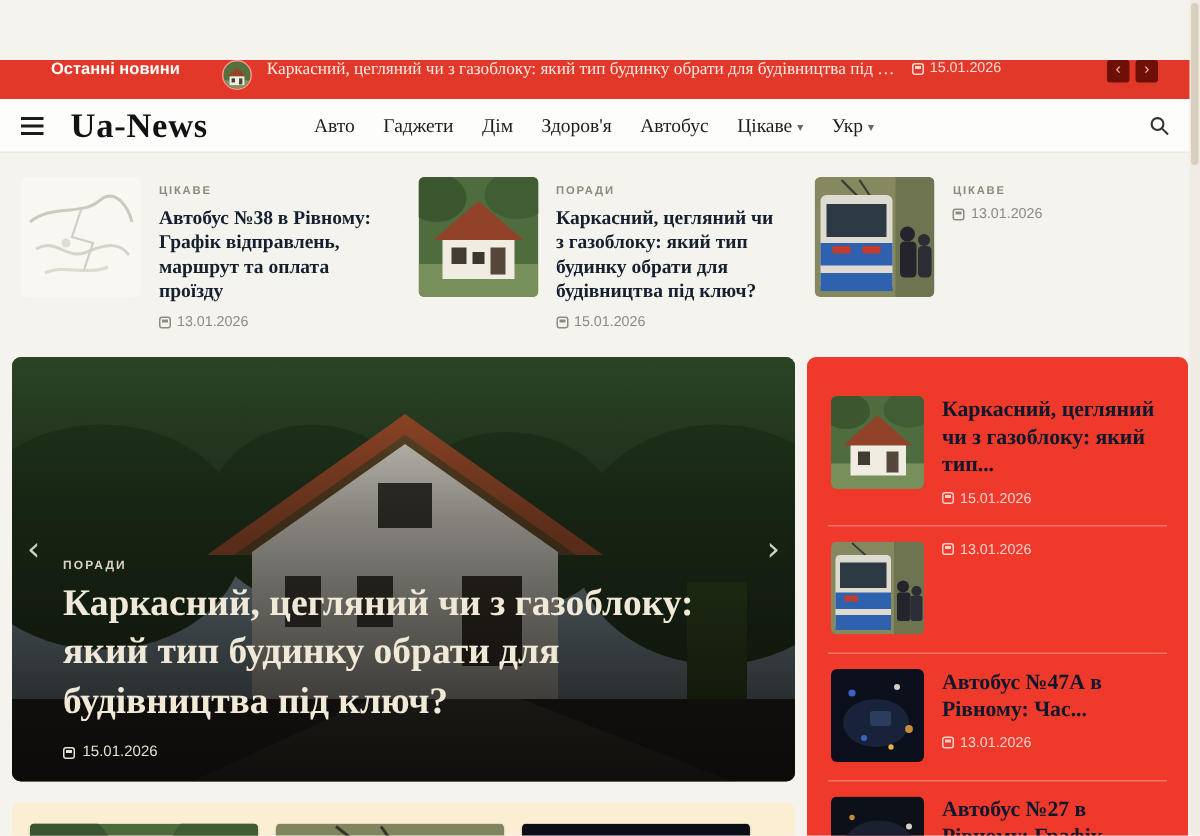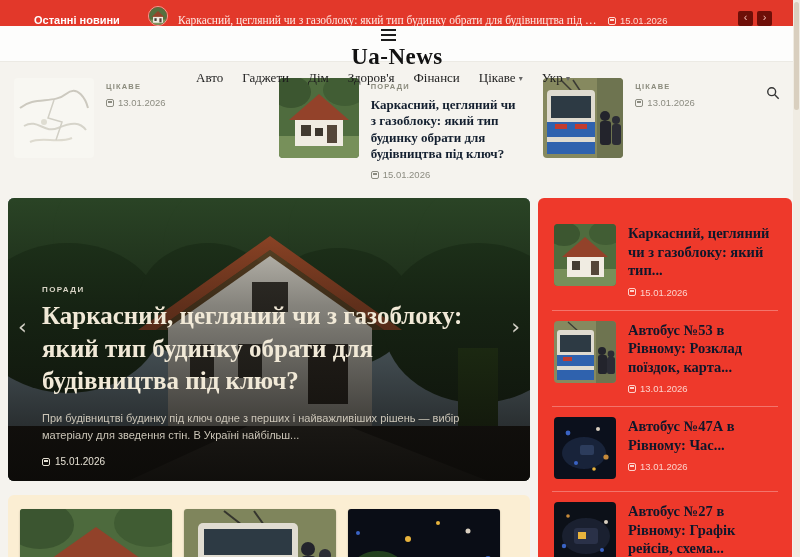--- a/index.html
+++ b/index.html
@@ -1,31 +1,31 @@
 <!DOCTYPE html>
 <html lang="uk"><head>
 <meta charset="utf-8">
 <style>
   * { margin:0; padding:0; box-sizing:border-box; }
   html,body { width:800px; height:557px; overflow:hidden; }
   body { font-family:"Liberation Sans","DejaVu Sans",sans-serif; background:#f5f3ee; position:relative; }
   .serif { font-family:"Liberation Serif","DejaVu Serif",serif; }
 
   
-  .ticker { height:26px; background:#e2382a; display:flex; align-items:flex-end; padding:0 10px 0 34px; color:#fff; gap:10px; }
+  .ticker { height:26px; background:#e2382a; display:flex; align-items:flex-start; padding:0 10px 0 34px; color:#fff; gap:10px;margin-top:40px; }
   .ticker-label { font-size:11px; font-weight:bold; white-space:nowrap; }
   .ticker-thumb { width:20px; height:20px; border-radius:50%; overflow:hidden; flex:0 0 auto; margin-left:18px; border:1px solid rgba(255,255,255,.5); }
   .ticker-thumb svg { display:block; width:100%; height:100%; }
   .ticker-headline { font-family:"Liberation Serif","DejaVu Serif",serif; font-size:11.5px; color:#ffe9e4; white-space:nowrap; overflow:hidden; text-overflow:ellipsis; max-width:420px; cursor:pointer; }
   .ticker-date { display:flex; align-items:center; gap:4px; font-size:9.5px; color:#ffd9d2; white-space:nowrap; }
   .ticker-nav { margin-left:auto; margin-right:18px; display:flex; gap:4px; }
   .tbtn { width:15px; height:15px; background:#6e0f08; color:#f4b9b1; font-size:11px; line-height:13px; text-align:center; cursor:pointer; border-radius:2px; }
 
   
-  .topbar { height:36px; background:#fdfdfc; display:flex; align-items:center; padding:0 20px 0 14px; border-bottom:1px solid #eceae4;flex-direction:column; }
+  .topbar { height:36px; background:#fdfdfc; display:flex; align-items:center; padding:0 20px 0 14px; border-bottom:1px solid #eceae4; }
   .burger { width:15px; cursor:pointer; margin-right:18px; }
   .burger i { display:block; height:2px; background:#1c1c1c; margin:3px 0; }
   .logo { font-size:23px; font-weight:bold; color:#121212; letter-spacing:.5px; cursor:pointer; }
   nav.mainnav { display:flex; gap:19px; margin:0 auto; transform:translateX(-14px); }
   .nav-item { font-family:"Liberation Serif","DejaVu Serif",serif; font-size:13px; color:#1e1e1e; cursor:pointer; white-space:nowrap; }
   .nav-item .caret { font-size:8px; color:#666; vertical-align:1px; }
   .search-btn { margin-left:auto; cursor:pointer; display:flex; align-items:center; }
 
   
   .cal { display:inline-block; width:8px; height:8px; border:1px solid currentColor; border-radius:2px; position:relative; flex:0 0 auto; }
@@ -110,21 +110,21 @@
       <i></i>
       <i></i>
       <i></i>
     </span>
   <span class="logo serif">Ua-News</span>
   <nav class="mainnav">
     <span class="nav-item"><span>Авто</span></span>
     <span class="nav-item"><span>Гаджети</span></span>
     <span class="nav-item"><span>Дім</span></span>
     <span class="nav-item"><span>Здоров'я</span></span>
-    <span class="nav-item"><span>Фінанси</span></span>
+    <span class="nav-item"><span>Автобус</span></span>
     <span class="nav-item"><span>Цікаве</span> <span class="caret">▾</span></span>
     <span class="nav-item"><span>Укр</span> <span class="caret">▾</span></span>
   </nav>
   <span class="search-btn">
     <svg class="sicon" viewBox="0 0 16 16">
         <circle cx="6.5" cy="6.5" r="4.5"></circle>
         <line x1="10" y1="10" x2="14.5" y2="14.5"></line>
       </svg>
   </span>
 </header>
@@ -139,20 +139,21 @@
             <rect width="80" height="80" fill="#f8f7f2"></rect>
             <path d="M6 30 C 20 18, 40 26, 52 16 S 72 22, 74 30" stroke="#ccc9bf" fill="none" stroke-width="2"></path>
             <path d="M10 48 C 24 40, 30 56, 44 50 S 66 44, 72 52" stroke="#d6d4ca" fill="none" stroke-width="2"></path>
             <path d="M16 64 C 28 58, 44 66, 58 60" stroke="#dddacf" fill="none" stroke-width="2"></path>
             <path d="M40 22 L 34 40 L 48 44 L 42 62" stroke="#d1cfc5" fill="none" stroke-width="1.5"></path>
             <circle cx="30" cy="44" r="3" fill="#dfddd2"></circle>
           </svg>
       </span>
       <div>
         <div class="kicker">Цікаве</div>
+        <div class="title">Автобус №38 в Рівному: Графік відправлень, маршрут та оплата проїзду</div>
         <div class="dateline">
             <span class="cal"></span>
             <span>13.01.2026</span>
           </div>
       </div>
     </div>
 
     <div class="topcard">
       <span class="thumb">
         <svg viewBox="0 0 80 80">
@@ -237,21 +238,20 @@
           <rect x="300" y="146" width="40" height="60" fill="#3a332b"></rect>
           <rect y="228" width="522" height="55" fill="#27221d"></rect>
           <polygon points="120,283 240,228 340,228 480,283" fill="#4c463e"></polygon>
         </svg>
         <div class="shade"></div>
         <span class="hero-arrow prev"><span>‹</span></span>
         <span class="hero-arrow next"><span>›</span></span>
         <div class="hero-text">
           <div class="hero-kicker">Поради</div>
           <div class="hero-title">Каркасний, цегляний чи з газоблоку: який тип будинку обрати для будівництва під ключ?</div>
-          <div class="hero-excerpt">При будівництві будинку під ключ одне з перших і найважливіших рішень — вибір матеріалу для зведення стін. В Україні найбільш...</div>
           <div class="hero-date">
               <span class="cal"></span>
               <span>15.01.2026</span>
             </div>
         </div>
       </div>
 
       <div class="bottomband">
         <span class="bcard">
           <svg viewBox="0 0 152 100" preserveAspectRatio="none">
@@ -339,21 +339,20 @@
               <rect x="3" y="34" width="37" height="11" fill="#2f62ae"></rect>
               <rect x="3" y="49" width="37" height="10" fill="#2f62ae"></rect>
               <rect x="9" y="36" width="9" height="4" fill="#c23b2e"></rect>
               <circle cx="48" cy="30" r="4" fill="#23242c"></circle>
               <rect x="44" y="34" width="9" height="19" rx="2" fill="#23242c"></rect>
               <circle cx="57" cy="33" r="3.4" fill="#2b2c35"></circle>
               <rect x="53" y="36" width="8" height="17" rx="2" fill="#2b2c35"></rect>
             </svg>
         </span>
         <div>
-          <div class="sb-title">Автобус №53 в Рівному: Розклад поїздок, карта...</div>
           <div class="sb-date">
               <span class="cal"></span>
               <span>13.01.2026</span>
             </div>
         </div>
       </div>
 
       <div class="sb-item">
         <span class="sb-thumb">
           <svg viewBox="0 0 62 62">

